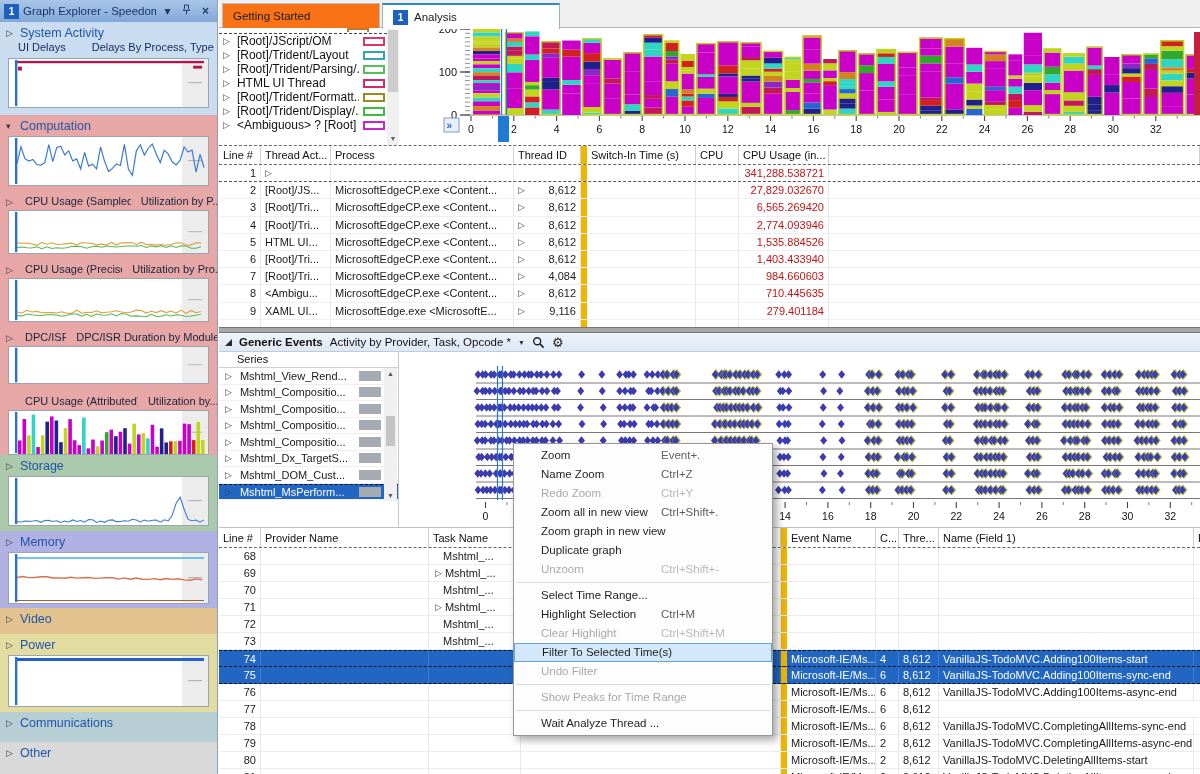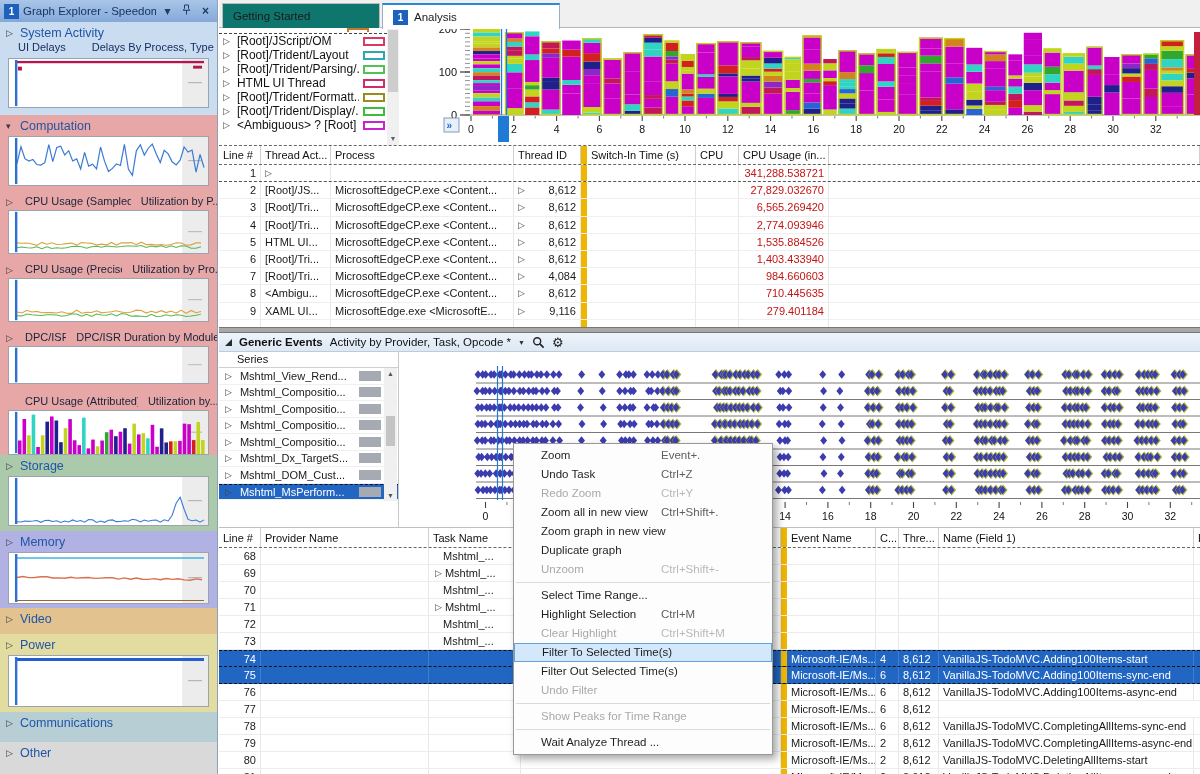--- a/index.html
+++ b/index.html
@@ -25,21 +25,21 @@
 .s-mem{background:#b1b1e3;height:77px}
 .s-vid{background:#e2c28f;height:26px}
 .s-pow{background:#e3dca1;height:78px}
 .s-com{background:#b8ced5;height:30px}
 .s-oth{background:#d9d9d9;height:32px}
 .sub2{display:flex;color:#12295e;font-size:11px;padding-left:18px;gap:26px;height:15px}
 
 .main{position:absolute;left:219px;top:0;width:981px;height:774px}
 .tabstrip{position:absolute;left:0;top:0;width:100%;height:28px;background:#f0f0f0;border-bottom:1px solid #b6b6b6}
 .tab{position:absolute;top:3px;height:25px;display:flex;align-items:center;gap:6px;padding:0 10px;font-size:11.5px}
-.tab-inactive{left:3px;width:158px;background:#0f766e;border:1px solid #bcbcbc;border-bottom:none}
+.tab-inactive{left:3px;width:158px;background:#f97316;border:1px solid #bcbcbc;border-bottom:none}
 .tab-active{left:163px;width:178px;background:#fff;border:1px solid #9ab0c6;border-bottom:none;border-top:2px solid #2b88d8;height:26px;z-index:2}
 .graphrow{position:absolute;left:0;top:28px;width:100%;height:117px;background:#fff;overflow:hidden}
 .legend{position:absolute;left:0;top:0;width:168px;height:117px;overflow:hidden}
 .legend-partial{height:6px;border-bottom:1px dashed #444;position:relative}
 .lrow{display:flex;align-items:center;height:14px;padding-left:4px;gap:4px}
 .lrow .lbl{flex:1;white-space:nowrap;overflow:hidden;font-size:12px;color:#111}
 .sw{width:22px;height:9px;background:#fff;border:2px solid #000;flex:0 0 auto;margin-right:2px}
 .lscroll{position:absolute;left:168px;top:0;width:12px;height:117px;background:#f0f0f0}
 .lthumb{position:absolute;left:1px;top:2px;width:10px;height:62px;background:#cdcdcd}
 .larrow{position:absolute;left:0;bottom:0;width:12px;height:12px;color:#606060;font-size:7px;text-align:center;line-height:12px}
@@ -2358,32 +2358,31 @@
             <div class="c">2</div>
             <div class="c">8,612</div>
             <div class="c">VanillaJS-TodoMVC.DeletingAllItems-sync-end</div>
             <div class="c"></div>
           </div>
         </div>
     </div>
 
     <div class="menu">
         <div class="mi"><span>Zoom</span><span class="sc">Event+.</span></div>
-        <div class="mi"><span>Undo Task</span><span class="sc">Ctrl+Z</span></div>
+        <div class="mi"><span>Name Zoom</span><span class="sc">Ctrl+Z</span></div>
         <div class="mi mi-dis"><span>Redo Zoom</span><span class="sc">Ctrl+Y</span></div>
         <div class="mi"><span>Zoom all in new view</span><span class="sc">Ctrl+Shift+.</span></div>
         <div class="mi"><span>Zoom graph in new view</span></div>
         <div class="mi"><span>Duplicate graph</span></div>
         <div class="mi mi-dis"><span>Unzoom</span><span class="sc">Ctrl+Shift+-</span></div>
         <div class="msep"></div>
         <div class="mi"><span>Select Time Range...</span></div>
         <div class="mi"><span>Highlight Selection</span><span class="sc">Ctrl+M</span></div>
         <div class="mi mi-dis"><span>Clear Highlight</span><span class="sc">Ctrl+Shift+M</span></div>
         <div class="mi mi-hl"><span>Filter To Selected Time(s)</span></div>
-        <div class="mi"><span>Filter Out Selected Time(s)</span></div>
         <div class="mi mi-dis"><span>Undo Filter</span></div>
         <div class="msep"></div>
         <div class="mi mi-dis"><span>Show Peaks for Time Range</span></div>
         <div class="msep"></div>
         <div class="mi"><span>Wait Analyze Thread ...</span></div>
       </div>
   </main>
 </div>
 
 </body></html>

